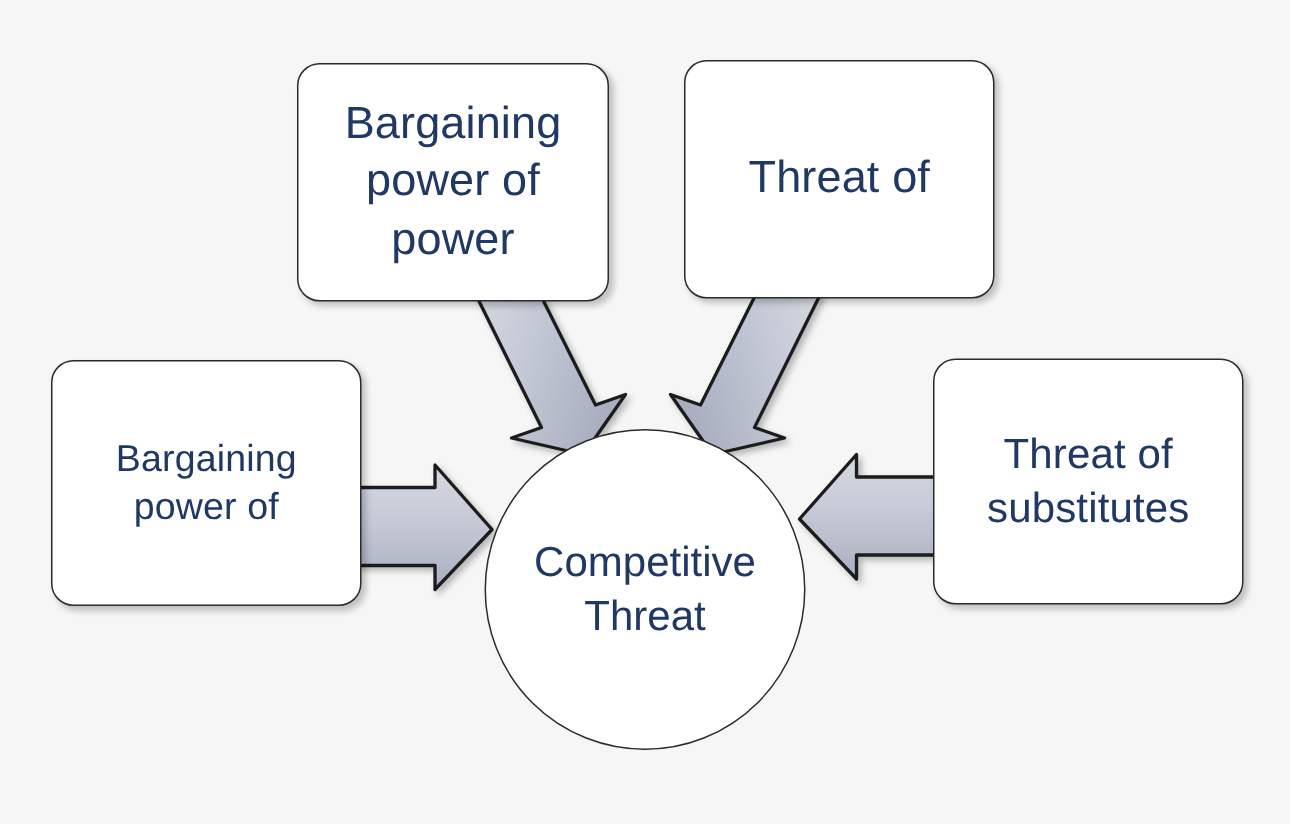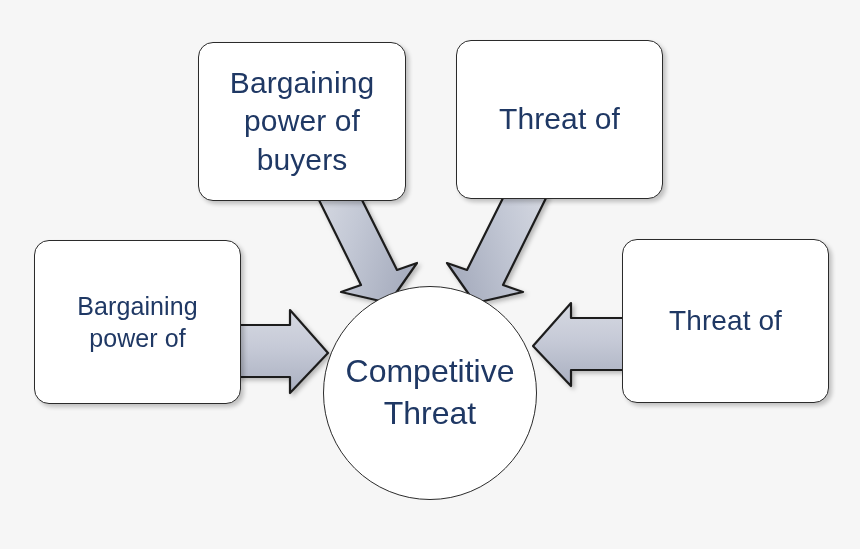--- a/index.html
+++ b/index.html
@@ -74,21 +74,21 @@
     height: 214px;
     box-sizing: border-box;
     border-radius: 50%;
     background: #ffffff;
     border: 1.6px solid #2b2b2b;
     display: flex;
     align-items: center;
     justify-content: center;
     text-align: center;
     color: #1f3864;
-    font-size: 32px;
+    font-size: 28px;
     line-height: 1.3;
     z-index: 3;
   }
   #arrow-layer {
     position: absolute;
     left: 0;
     top: 0;
     width: 860px;
     height: 549px;
     z-index: 2;
@@ -138,32 +138,32 @@
       <polygon points="236,325 290,325 290,310 328,353 290,393 290,377 236,377" fill="url(#arrowGradHorizR)" stroke="#1d1d1d" stroke-width="2.2" stroke-linejoin="round"></polygon>
       <polygon points="236,325 290,325 290,310 328,353 290,393 290,377 236,377" fill="none" stroke="none"></polygon>
     </g>
 
     <g filter="url(#arrowShadow)">
       <polygon points="625,318 571,318 571,303 533,346 571,386 571,370 625,370" fill="url(#arrowGradHorizL)" stroke="#1d1d1d" stroke-width="2.2" stroke-linejoin="round"></polygon>
     </g>
   </svg>
 
   <div class="force-box" id="box-buyers">
-    <span class="label"><span>Bargaining</span><br><span>power of</span><br><span>buyers</span></span>
+    <span class="label"><span>Bargaining</span><br><span>power of</span><br><span>power</span></span>
   </div>
 
   <div class="force-box" id="box-entrants">
     <span class="label"><span>Threat of</span><br></span>
   </div>
 
   <div class="force-box" id="box-suppliers">
     <span class="label"><span>Bargaining</span><br><span>power of</span><br></span>
   </div>
 
   <div class="force-box" id="box-substitutes">
-    <span class="label"><span>Threat of</span><br></span>
+    <span class="label"><span>Threat of</span><br><span>substitutes</span></span>
   </div>
 
   <div id="center-circle">
     <span class="label"><span>Competitive</span><br><span>Threat</span></span>
   </div>
 
 </div>
 
 </body></html>

